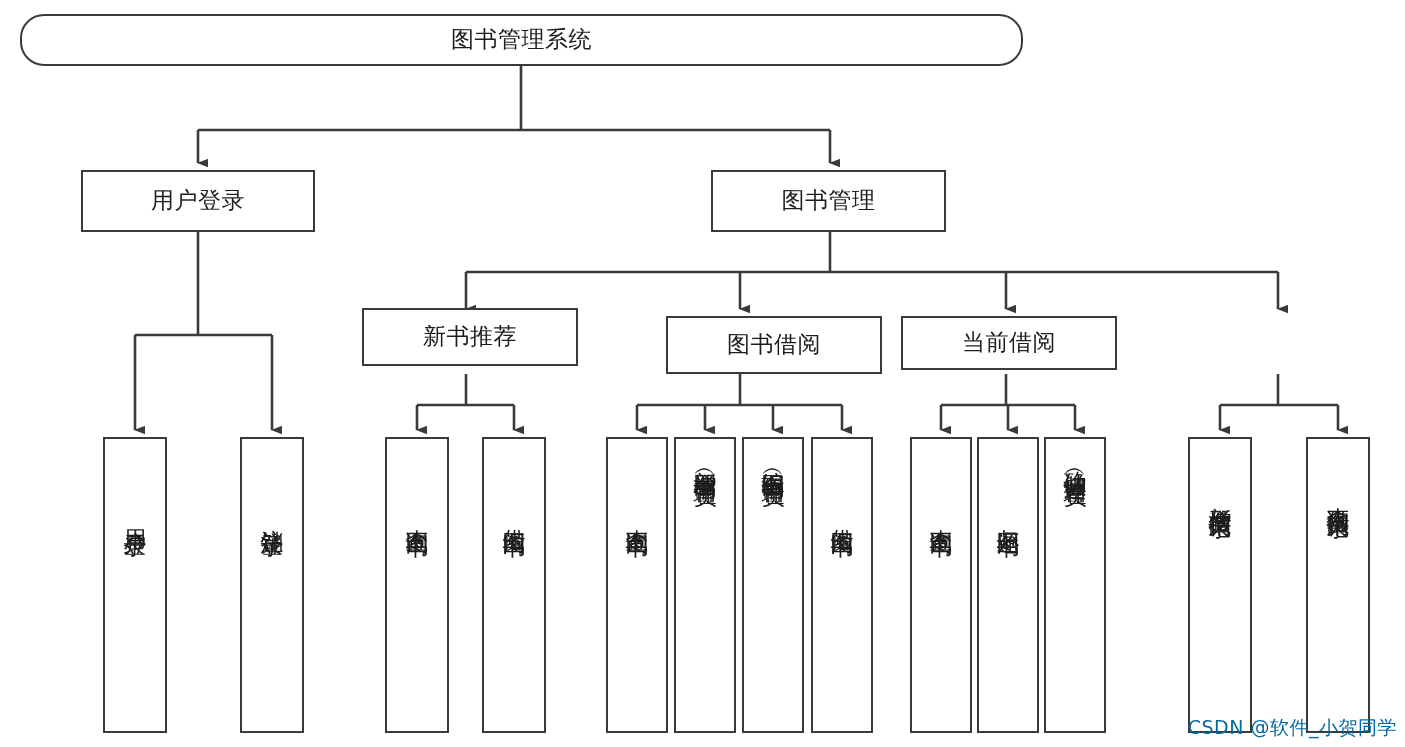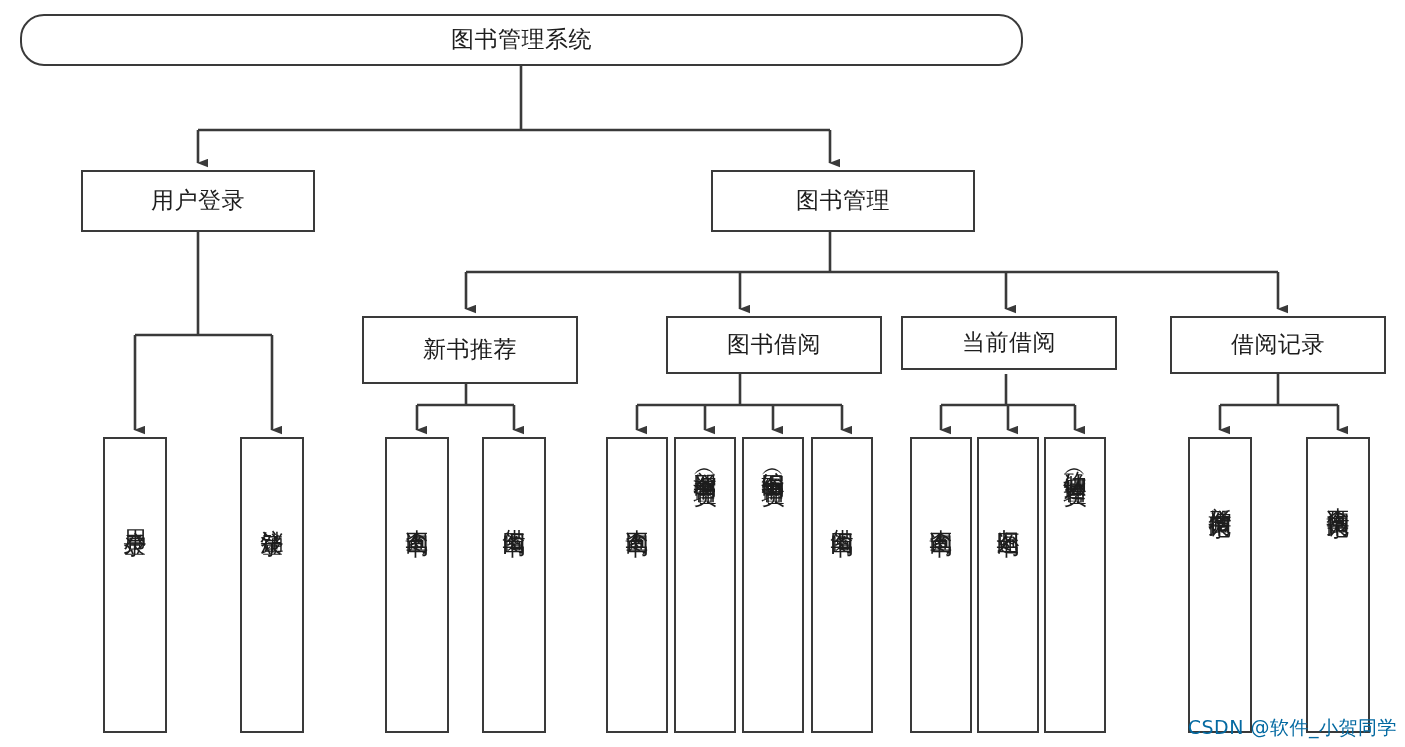--- a/index.html
+++ b/index.html
@@ -138,36 +138,33 @@
     </g>
   </svg>
 
   <div class="node root horizontal" style="left:20px; top:14px; width:1003px; height:52px;border-radius:24px;">
     <span class="node-label">图书管理系统</span>
   </div>
 
   <div class="node horizontal" style="left:81px; top:170px; width:234px; height:62px;">
     <span class="node-label">用户登录</span>
   </div>
-  <div class="node horizontal" style="left:711px; top:170px; width:264px; height:62px;">
+  <div class="node horizontal" style="left:711px; top:170px; width:235px; height:62px;">
     <span class="node-label">图书管理</span>
   </div>
 
-  <div class="node horizontal" style="left:362px; top:316px; width:216px; height:68px;">
+  <div class="node horizontal" style="left:362px; top:308px; width:216px; height:58px;">
     <span class="node-label">新书推荐</span>
   </div>
   <div class="node horizontal" style="left:666px; top:316px; width:216px; height:58px;">
     <span class="node-label">图书借阅</span>
   </div>
   <div class="node horizontal" style="left:901px; top:316px; width:216px; height:54px;">
     <span class="node-label">当前借阅</span>
   </div>
-  <div class="node horizontal" style="left:1170px; top:316px; width:216px; height:58px;">
-    <span class="node-label">借阅记录</span>
-  </div>
 
   <div class="node vertical mid" style="left:103px; top:437px; width:64px; height:296px;">
     <span class="node-label">用户登录</span>
   </div>
   <div class="node vertical mid" style="left:240px; top:437px; width:64px; height:296px;">
     <span class="node-label">注销登录</span>
   </div>
 
   <div class="node vertical mid" style="left:385px; top:437px; width:64px; height:296px;">
     <span class="node-label">查询图书</span>

